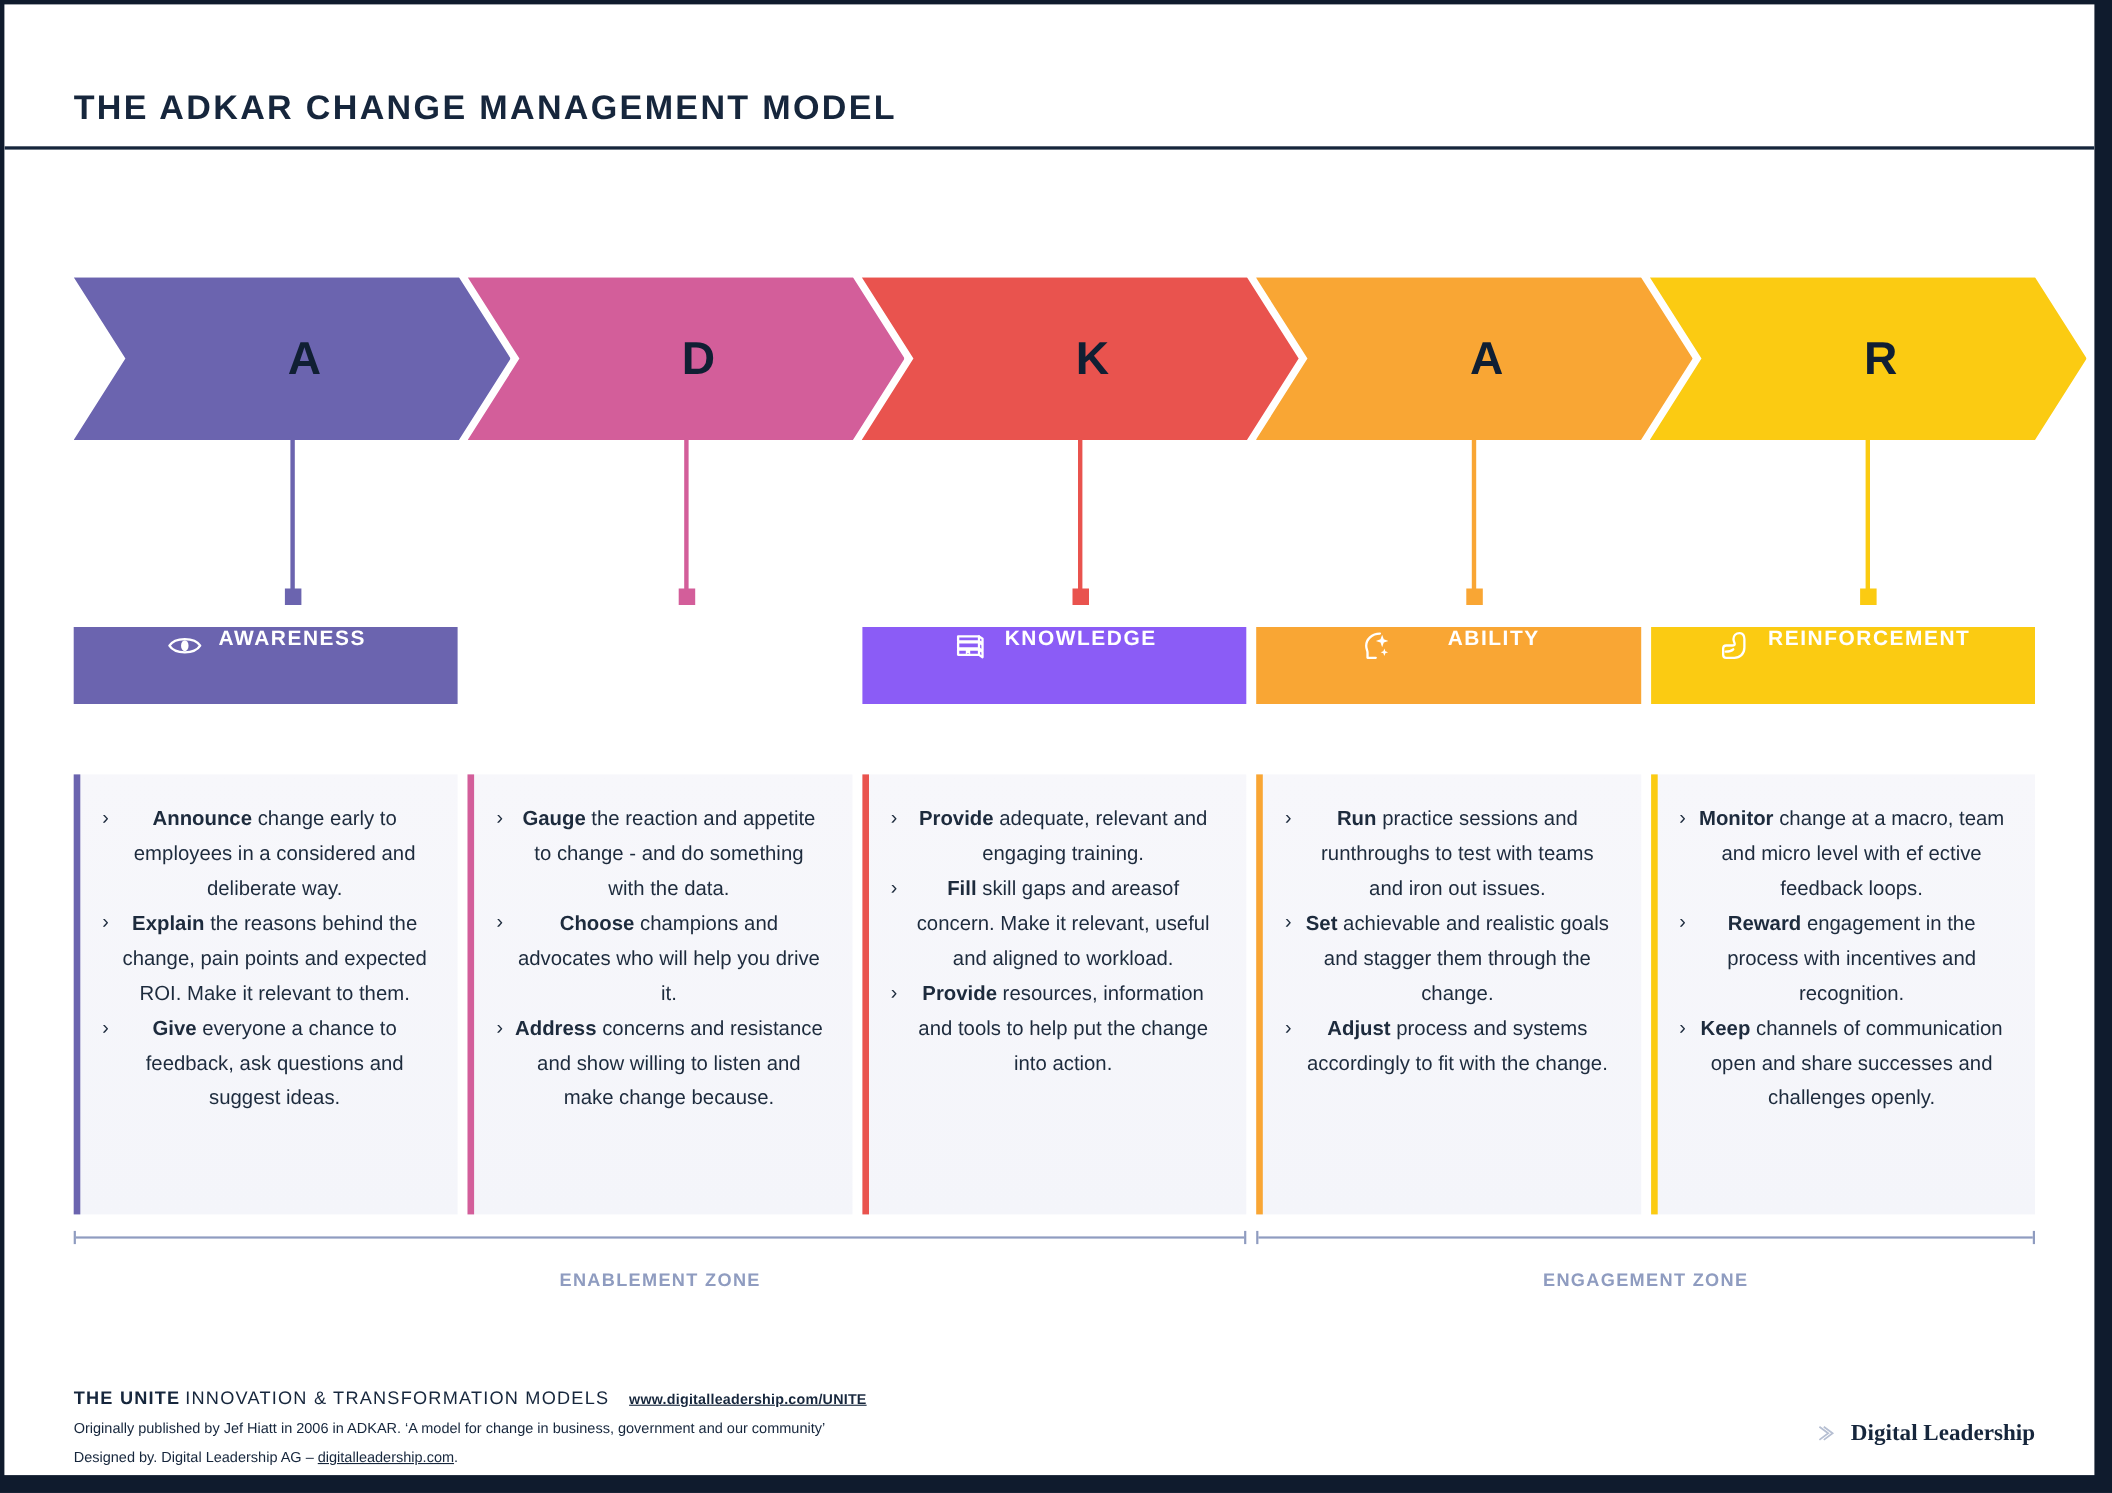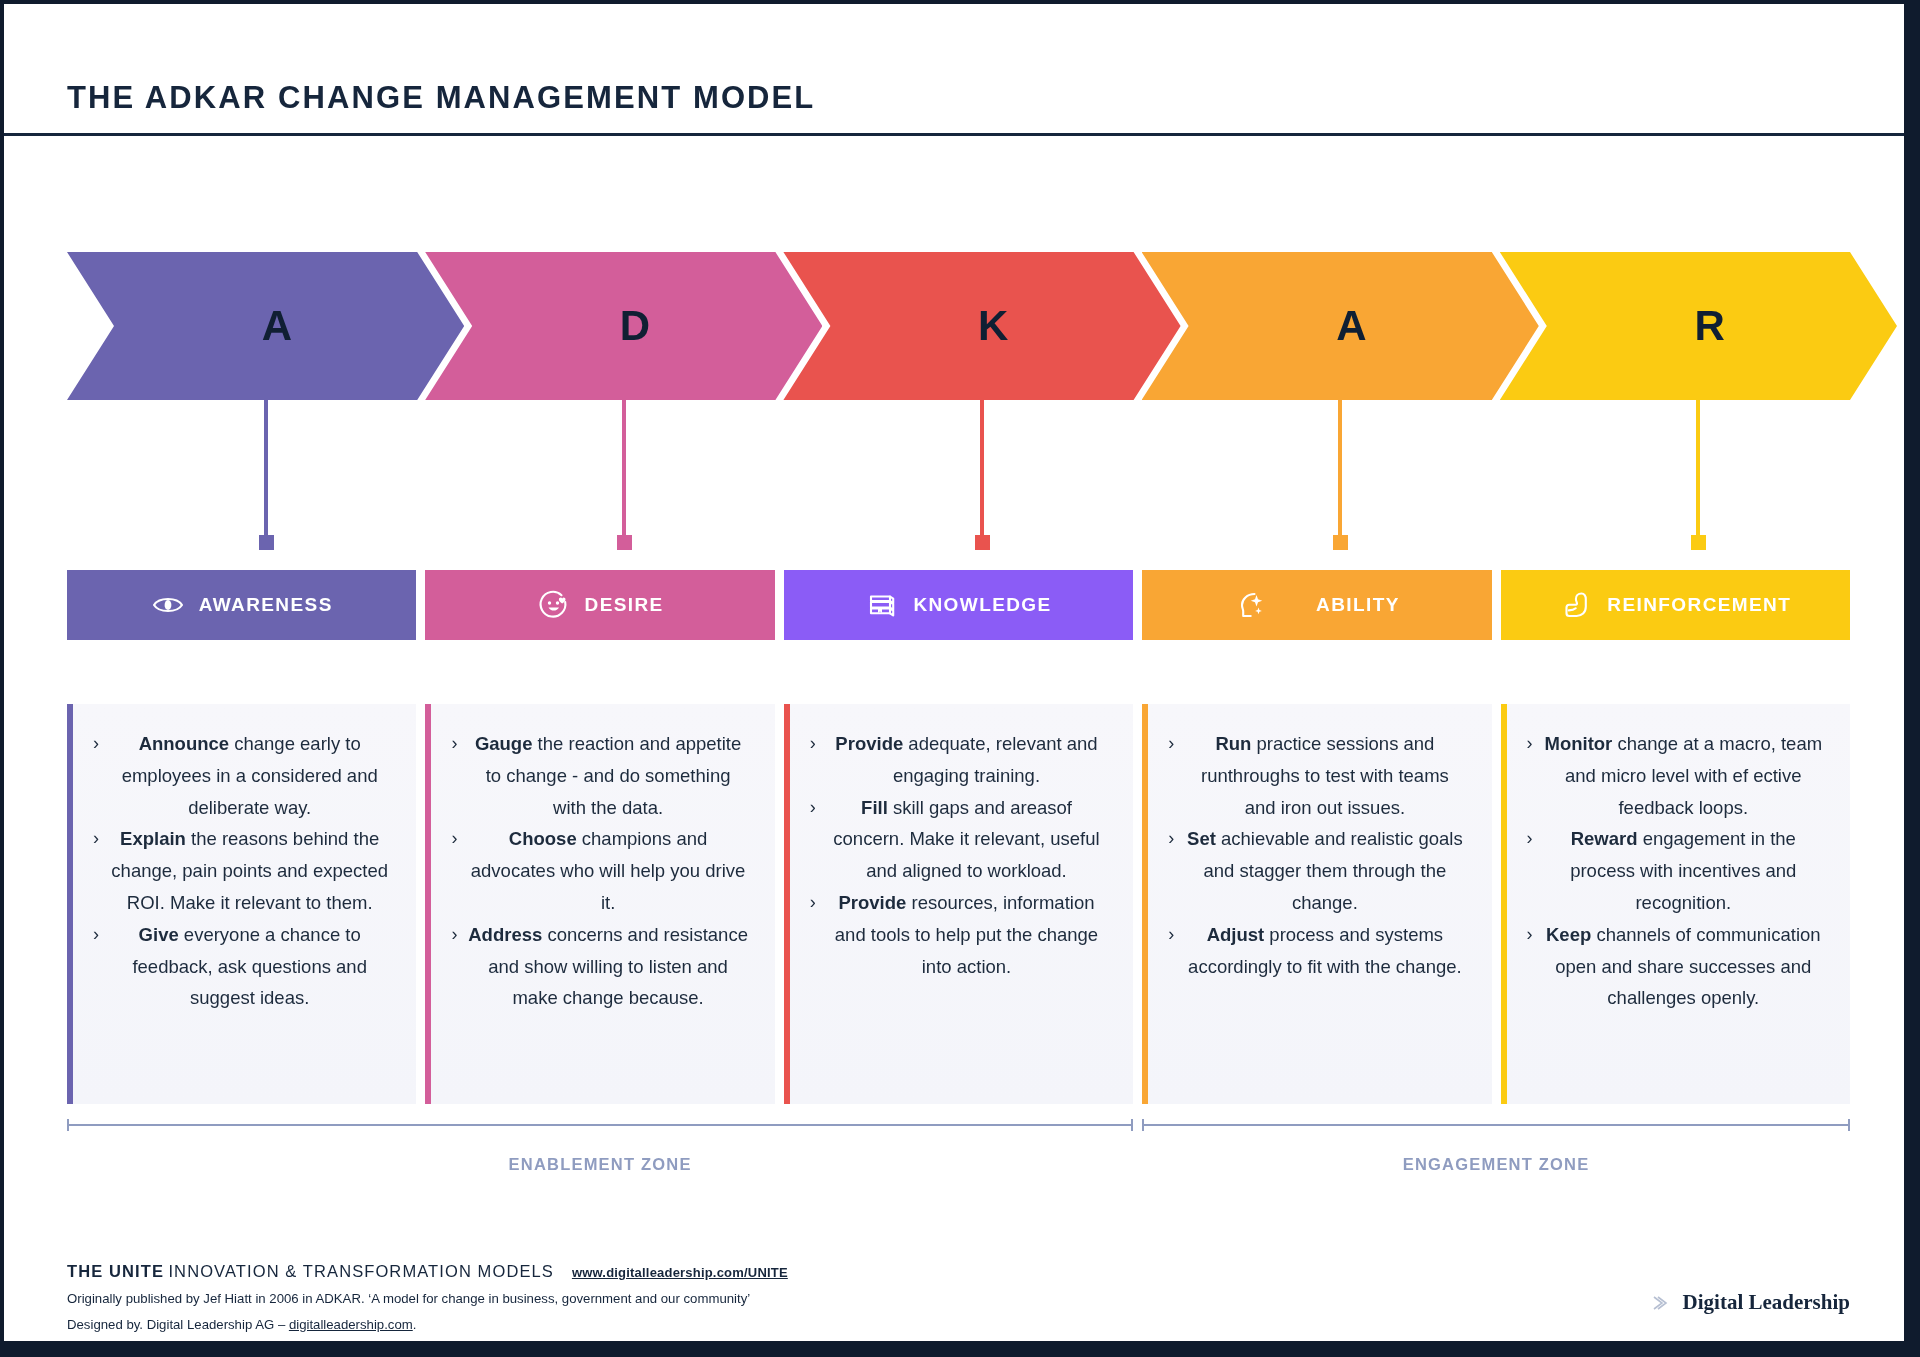--- a/index.html
+++ b/index.html
@@ -90,21 +90,20 @@
     left: 63px;
     top: 566px;
     width: 1783px;
     height: 70px;
   }
   .label-bar {
     position: absolute;
     top: 0;
     height: 70px;
     display: flex;
-    align-items: center;
     justify-content: center;
     gap: 14px;
   }
   .label-bar .ic {
     display: flex;
     align-items: center;
     justify-content: center;
     width: 34px;
     height: 34px;
     flex: none;
@@ -299,32 +298,20 @@
 
     <div class="label-row" id="labelRow">
         <div class="label-bar" style="left: 0px; width: 349.4px; background: rgb(107, 100, 175);">
           <span class="ic">
             <svg width="34" height="34" viewBox="0 0 34 34">
               <path d="M3 17 C8 9 26 9 31 17 C26 25 8 25 3 17 Z" fill="none" stroke="#ffffff" stroke-width="2.1" stroke-linecap="round" stroke-linejoin="round"></path>
               <ellipse cx="17" cy="17" rx="3.4" ry="5" fill="#ffffff"></ellipse>
             </svg>
           </span>
           <span class="label-text">AWARENESS</span>
-        </div>
-        <div class="label-bar" style="left: 358.4px; width: 349.4px; background: rgb(211, 94, 154);">
-          <span class="ic">
-            <svg width="34" height="34" viewBox="0 0 34 34">
-              <path d="M24.5 7.2 A12.4 12.4 0 1 0 28.2 14" fill="none" stroke="#ffffff" stroke-width="2.1" stroke-linecap="round" stroke-linejoin="round"></path>
-              <circle cx="12.5" cy="15" r="1.7" fill="#ffffff"></circle>
-              <circle cx="20.5" cy="15" r="1.7" fill="#ffffff"></circle>
-              <path d="M11.5 19.5 C13.5 23.6 20 23.6 22 19.5 Z" fill="#ffffff"></path>
-              <path d="M25.2 10.4 c-1-1.6-3.3-0.6-3.3 1 0 1.6 1.9 3 3.3 4.2 1.4-1.2 3.3-2.6 3.3-4.2 0-1.6-2.3-2.6-3.3-1 Z" fill="#ffffff"></path>
-            </svg>
-          </span>
-          <span class="label-text">DESIRE</span>
         </div>
         <div class="label-bar" style="left: 716.8px; width: 349.4px; background: #8b5cf6;">
           <span class="ic">
             <svg width="34" height="34" viewBox="0 0 34 34">
               <path d="M6 8.5 h19 a3 3 0 0 1 0 0 v4.5 h-19 Z" fill="none" stroke="#ffffff" stroke-width="2.1" stroke-linecap="round" stroke-linejoin="round"></path>
               <path d="M25 8.5 l3.2 2.2 v4.5 l-3.2 -2.2" fill="none" stroke="#ffffff" stroke-width="2.1" stroke-linecap="round" stroke-linejoin="round"></path>
               <path d="M6 14 h19 v5.5 h-19 Z" fill="none" stroke="#ffffff" stroke-width="2.1" stroke-linecap="round" stroke-linejoin="round"></path>
               <path d="M25 14 l3.2 2.2 v5.5 l-3.2 -2.2" fill="none" stroke="#ffffff" stroke-width="2.1" stroke-linecap="round" stroke-linejoin="round"></path>
               <path d="M6 20.5 h19 v4.8 h-19 Z" fill="none" stroke="#ffffff" stroke-width="2.1" stroke-linecap="round" stroke-linejoin="round"></path>
               <path d="M25 20.5 l3.2 2.2 v4.8 l-3.2 -2.2" fill="none" stroke="#ffffff" stroke-width="2.1" stroke-linecap="round" stroke-linejoin="round"></path>

